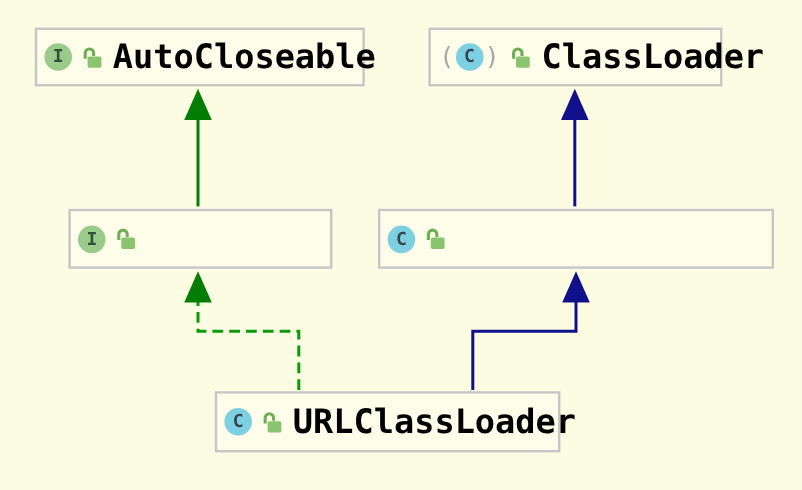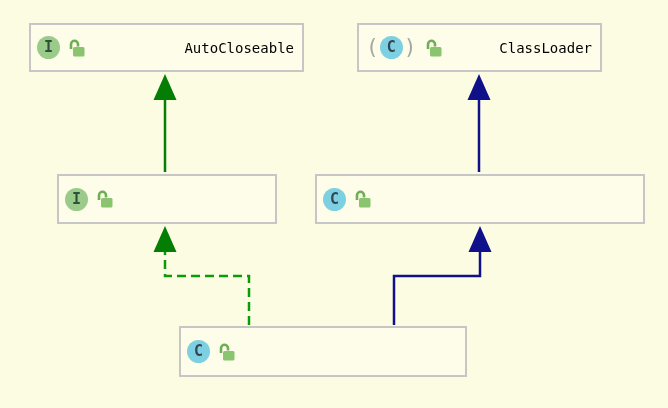--- a/index.html
+++ b/index.html
@@ -74,23 +74,24 @@
     line-height: 23px;
     padding: 0 1px;
   }
   .lock {
     display: flex;
     align-items: center;
     flex: none;
   }
   .node-label {
     margin-left: auto;
-    font-size: 14px;
+    font-size: 28px;
     color: #000000;
     white-space: nowrap;
+    font-weight: bold;
   }
 </style>
 </head>
 <body>
 
 <div class="canvas">
 
   <svg class="edges-layer" width="668" height="408" viewBox="0 0 668 408">
 
     <g>
@@ -169,15 +170,16 @@
   <div class="node node-urlclassloader">
     <span class="type-icon">
       <span class="circle cls">C</span>
     </span>
     <span class="lock">
       <svg width="20" height="20" viewBox="0 0 20 20">
         <path d="M4 11 V6.3 A3.5 3.5 0 0 1 11 6.3 V8.6" fill="none" stroke="#6FAE54" stroke-width="2.6"></path>
         <rect x="6" y="9" width="11.5" height="9.5" rx="1.5" fill="#8AC46E"></rect>
       </svg>
     </span>
+    <span class="node-label">URLClassLoader</span>
   </div>
 
 </div>
 
 </body></html>

